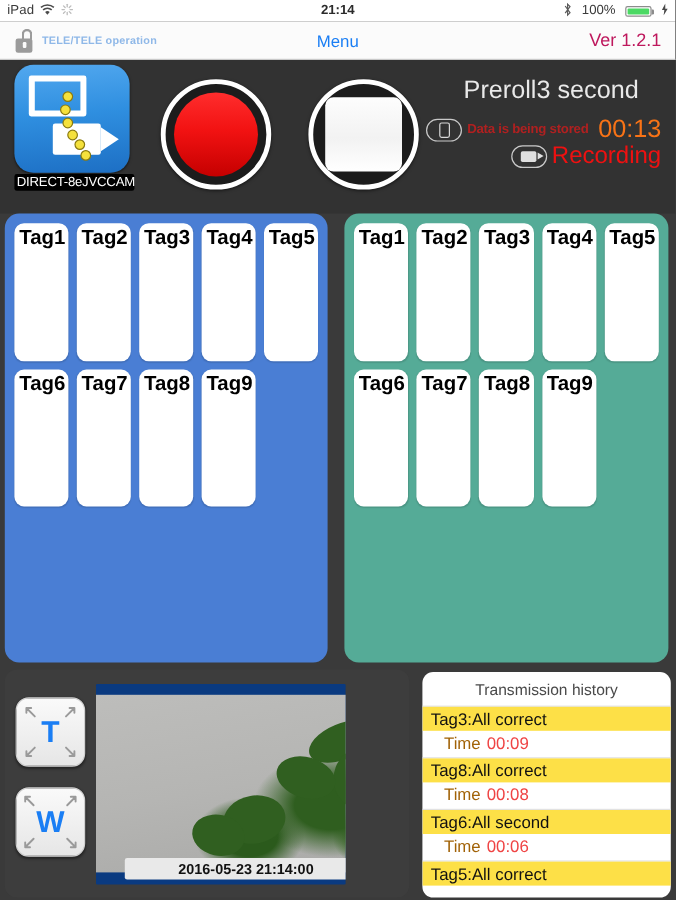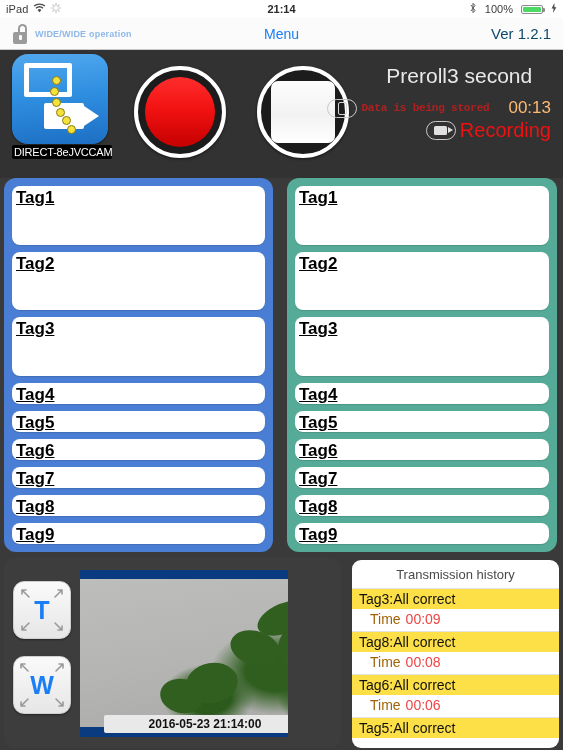--- a/index.html
+++ b/index.html
@@ -59,21 +59,21 @@
     position: absolute; top: 0; left: 6px;
     width: 9px; height: 9px;
     border: 2.2px solid #9b9b9b; border-bottom: none;
     border-radius: 5px 5px 0 0;
   }
   .nav-subtitle { font-size: 9px; color: #8fb8e8; font-weight: bold; letter-spacing: .2px; }
   .nav-center {
     position: absolute; left: 0; right: 0; text-align: center;
     font-size: 14px; color: #1a7ef4;
   }
-  .nav-right { margin-left: auto; font-size: 15px; color: #0c4a6e; position: relative; z-index: 2; }
+  .nav-right { margin-left: auto; font-size: 15px; color: #be185d; position: relative; z-index: 2; }
 
   
   .ctrl {
     height: 128px; background: #323232;
     position: relative;
   }
   .app-icon-wrap { position: absolute; left: 12px; top: 4px; width: 100px; }
   .app-icon {
     width: 96px; height: 90px; border-radius: 16px;
     background: linear-gradient(175deg,#52a8ef 0%,#2f8fe0 45%,#1d6fc4 100%);
@@ -132,32 +132,32 @@
     width:30px; height:19px; border:1.6px solid #c9c9c9; border-radius:10px;
     display:flex; align-items:center; justify-content:center; flex:none;
   }
   .pill .phone { width:9px; height:13px; border:1.6px solid #d8d8d8; border-radius:2px; }
   .pill .vcam { width:13px; height:9px; background:#e0e0e0; border-radius:1.5px; position:relative; }
   .pill .vcam::after{
     content:""; position:absolute; right:-6px; top:1px;
     width:0;height:0;border-style:solid;border-width:3.5px 0 3.5px 5px;
     border-color:transparent transparent transparent #e0e0e0;
   }
-  .st-stored { color:#b02020; font-size:11px; font-weight:bold; letter-spacing:-.2px;font-family:Liberation Mono, monospace; }
-  .st-time { color:#fdba74; font-size:17px; margin-left:15px; }
+  .st-stored { color:#b02020; font-size:11px; font-weight:bold; letter-spacing:-.2px; }
+  .st-time { color:#f97316; font-size:21px; margin-left:4px; }
   .st-recording { color:#ee1111; font-size:20px; }
 
   
   .panels { position:absolute; top:178px; left:0; right:0; height:376px; }
   .panel { position:absolute; top:0; border-radius:12px; padding:8px; }
   .panel-blue { left:4px; width:269px; height:374px; background:#4a7ed4; }
   .panel-teal { left:287px; width:270px; height:374px; background:#55ab97; }
   .tag-grid {
-    display:grid; grid-template-columns:repeat(1,1fr); grid-template-rows:repeat(3,1fr);
-    gap:7px; width:100%; height:100%;text-decoration:underline;
+    display:grid; grid-template-columns:repeat(5,1fr); grid-template-rows:repeat(3,1fr);
+    gap:7px; width:100%; height:100%;
   }
   .tag-btn {
     background:#fff; border-radius:8px;
     font-size:17px; font-weight:bold; color:#000;
     padding:2px 0 0 4px; line-height:19px;
     box-shadow:0 1px 1px rgba(0,0,0,.12);
   }
 
   
   .bottom { position:absolute; top:558px; left:0; right:0; bottom:0; }
@@ -252,21 +252,21 @@
     </span>
   </div>
 </div>
 
 <div class="navbar">
   <div class="nav-left">
     <span class="lock-ico">
       <span class="lock-shackle"></span>
         <span class="lock-body"></span>
     </span>
-    <span class="nav-subtitle">WIDE/WIDE operation</span>
+    <span class="nav-subtitle">TELE/TELE operation</span>
   </div>
   <div class="nav-center">Menu</div>
   <div class="nav-right">Ver 1.2.1</div>
 </div>
 
 <div class="ctrl">
 
   <div class="app-icon-wrap">
     <div class="app-icon">
       <span class="ai-mon"></span>
@@ -417,21 +417,21 @@
     </div>
 
     <div class="hist-item">
       <div class="hist-head">Tag8:All correct</div>
       <div class="hist-time">
         <span class="lab">Time</span><b>00:08</b>
       </div>
     </div>
 
     <div class="hist-item">
-      <div class="hist-head">Tag6:All correct</div>
+      <div class="hist-head">Tag6:All second</div>
       <div class="hist-time">
         <span class="lab">Time</span><b>00:06</b>
       </div>
     </div>
 
     <div class="hist-item">
       <div class="hist-head">Tag5:All correct</div>
     </div>
   </div>
 </div>

